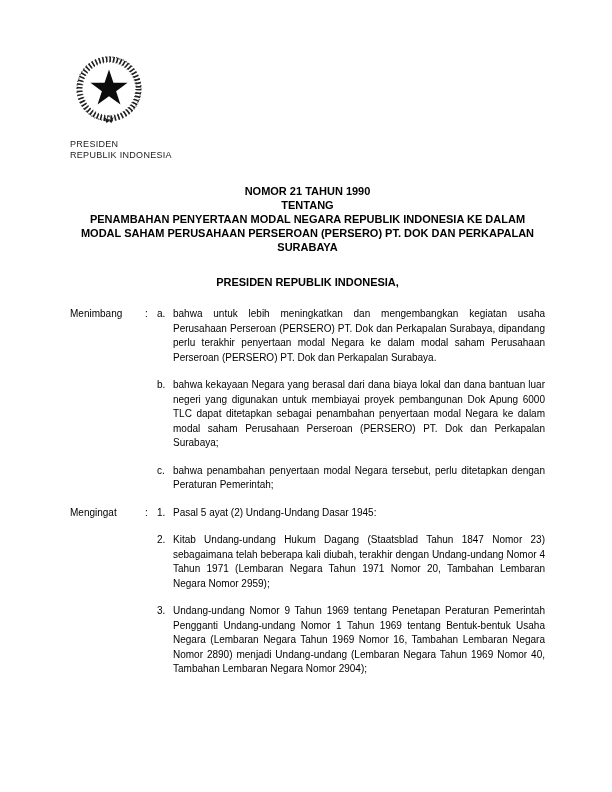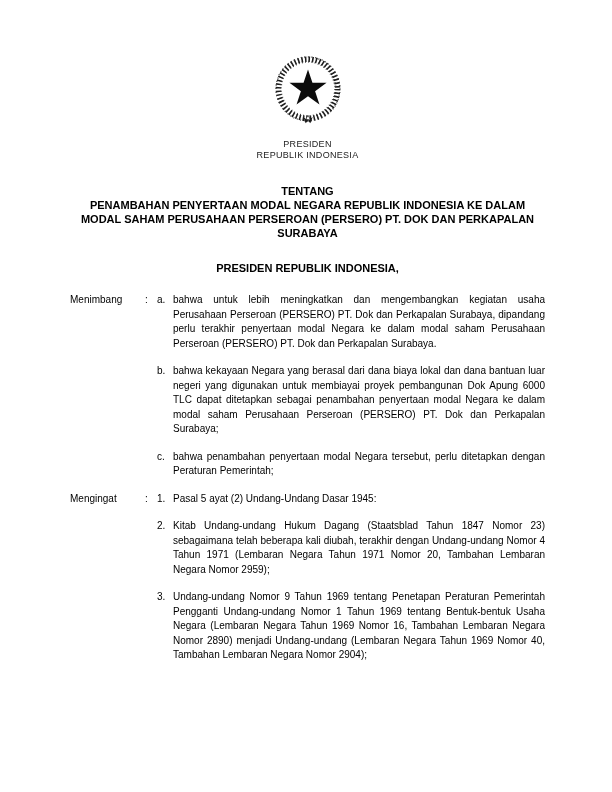--- a/index.html
+++ b/index.html
@@ -8,21 +8,21 @@
     width: 612px;
     height: 792px;
     margin: 0 auto;
     background: #ffffff;
     color: #000000;
     font-family: "Liberation Sans", sans-serif;
     box-sizing: border-box;
     padding: 53px 67px 0 70px;
     overflow: hidden;
   }
-  .emblem { text-align: center; }
+  .emblem { text-align: left; }
   .emblem svg { width: 78px; height: 78px; display: inline-block; }
   .emblem-text {
     margin-top: 4px;
     font-size: 9px;
     line-height: 11px;
     letter-spacing: 0.3px;
     color: #222222;
   }
   .title-block {
     margin-top: 23px;
@@ -68,20 +68,21 @@
       <path d="M44 82 L50 87 L56 82 L53 90 L50 87 L47 90 Z" fill="#1c1c1c"></path>
       <path d="M50 80 l-2.5 4 2.5 2 2.5 -2 Z" fill="#ffffff" stroke="#1c1c1c" stroke-width="1"></path>
     </svg>
     <div class="emblem-text">
       <div>PRESIDEN</div>
       <div>REPUBLIK INDONESIA</div>
     </div>
   </div>
 
   <div class="title-block">
+    <div>NOMOR 21 TAHUN 1990</div>
     <div>TENTANG</div>
     <div>PENAMBAHAN PENYERTAAN MODAL NEGARA REPUBLIK INDONESIA KE DALAM</div>
     <div>MODAL SAHAM PERUSAHAAN PERSEROAN (PERSERO) PT. DOK DAN PERKAPALAN</div>
     <div>SURABAYA</div>
   </div>
 
   <div class="salutation">PRESIDEN REPUBLIK INDONESIA,</div>
 
   <div class="content">
 

